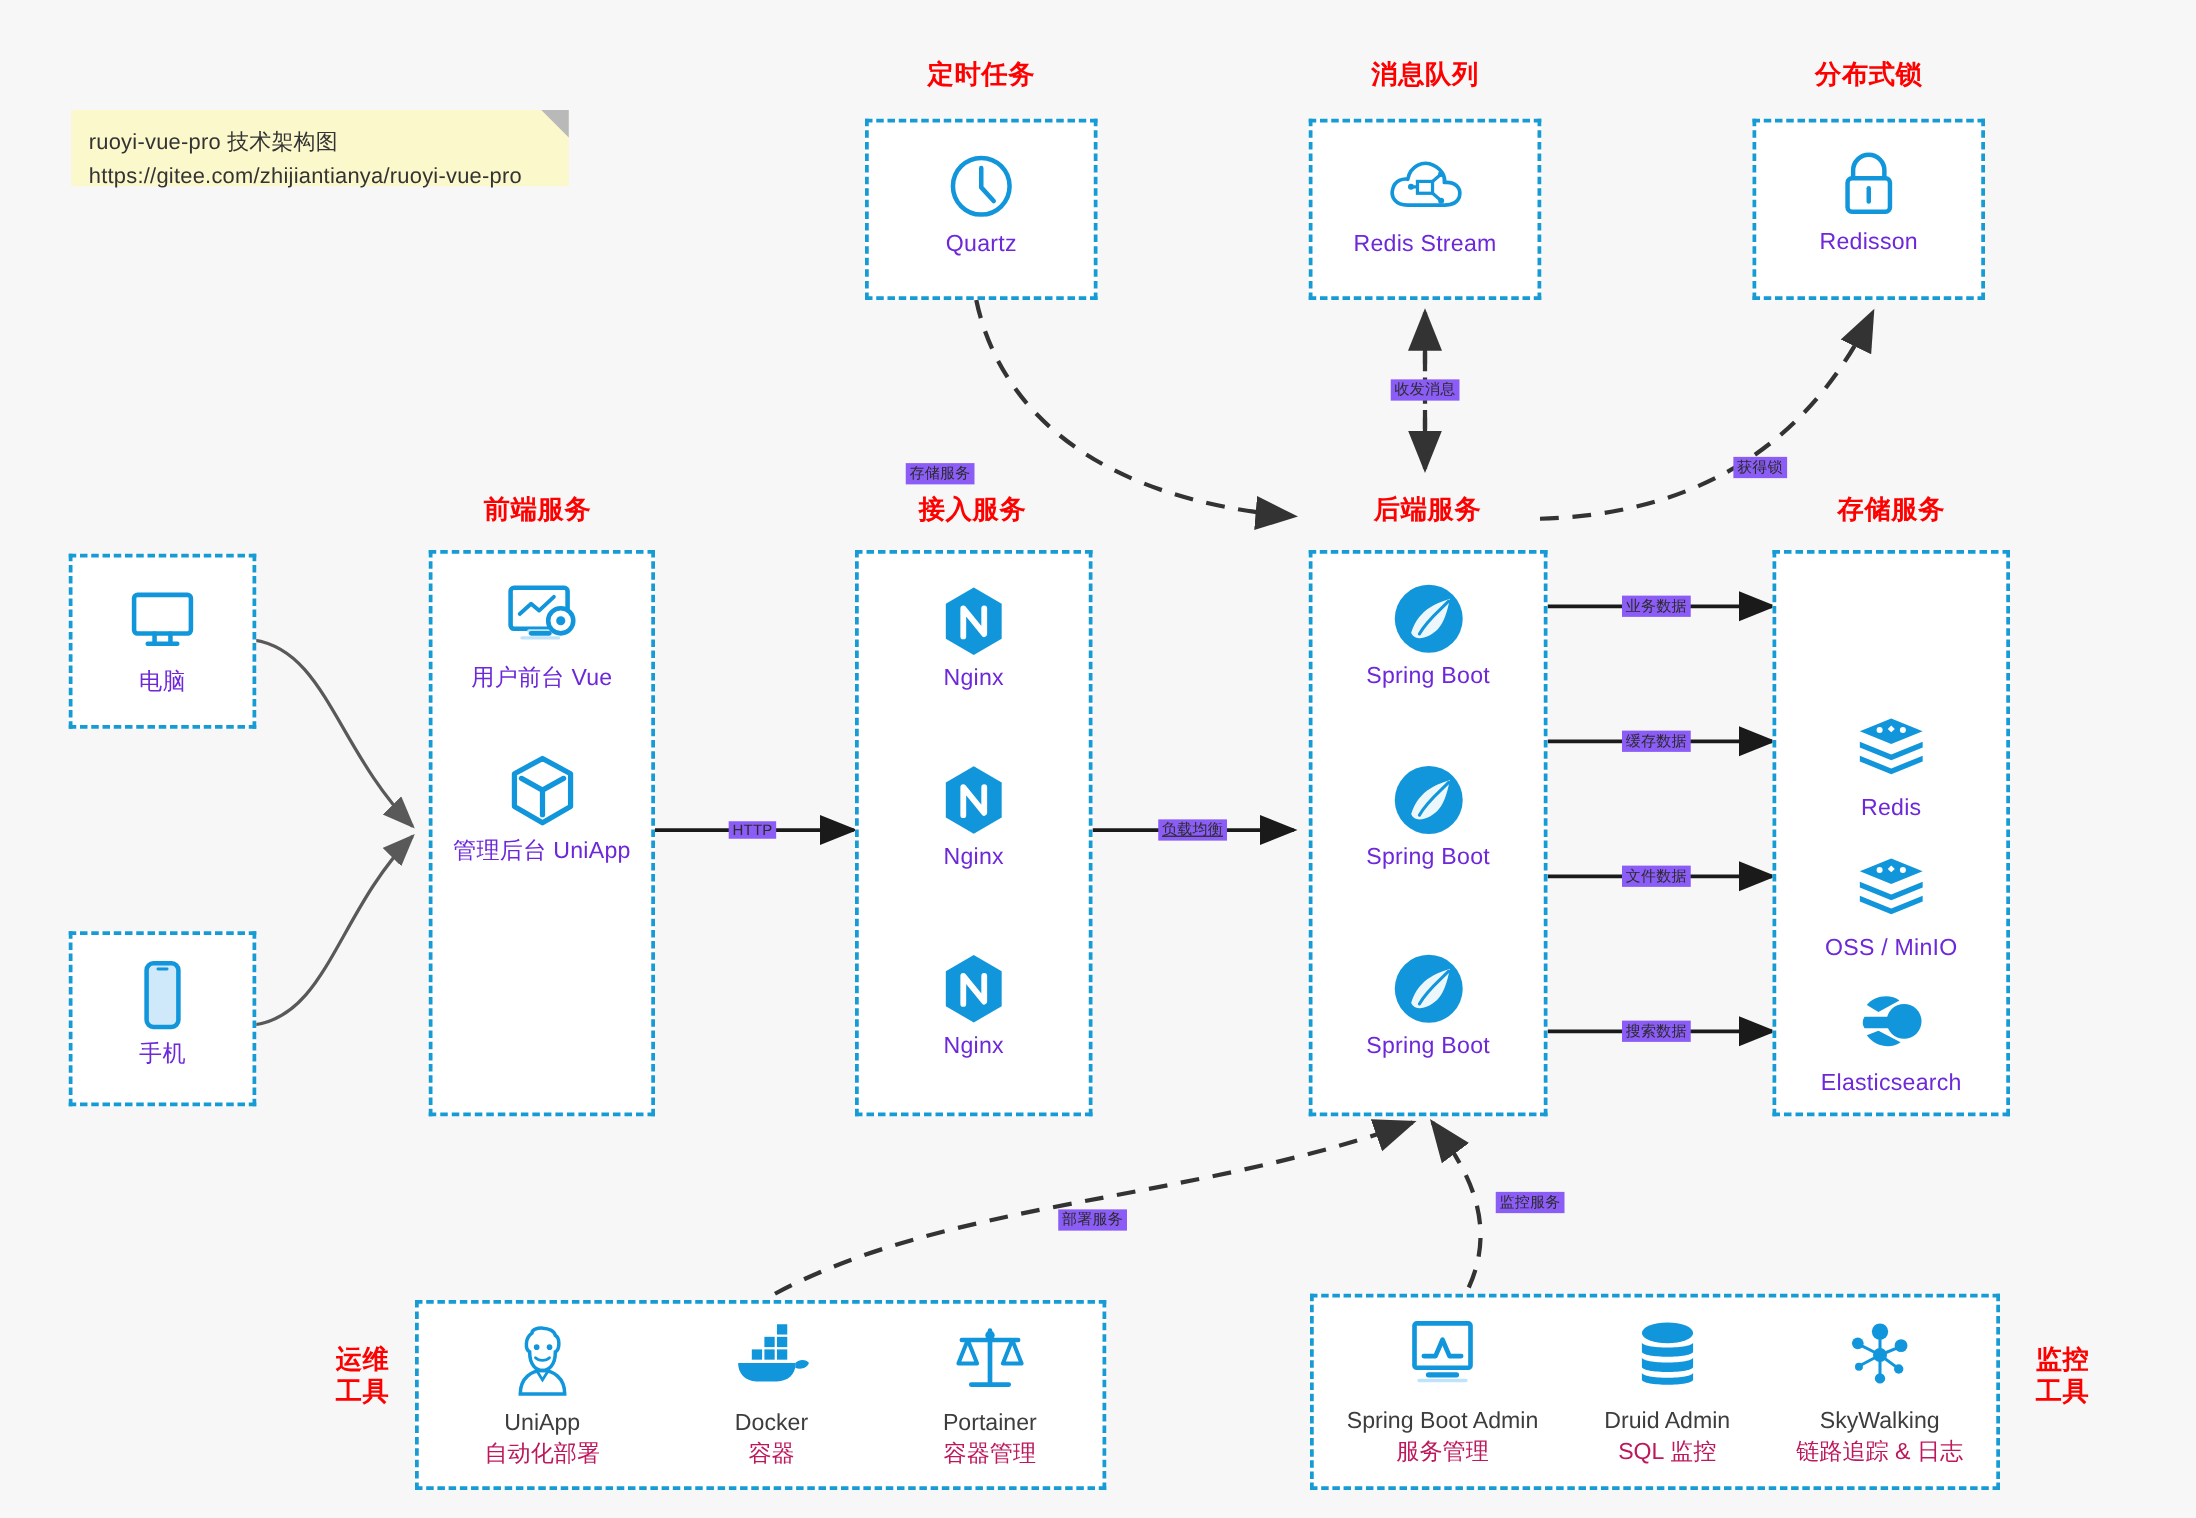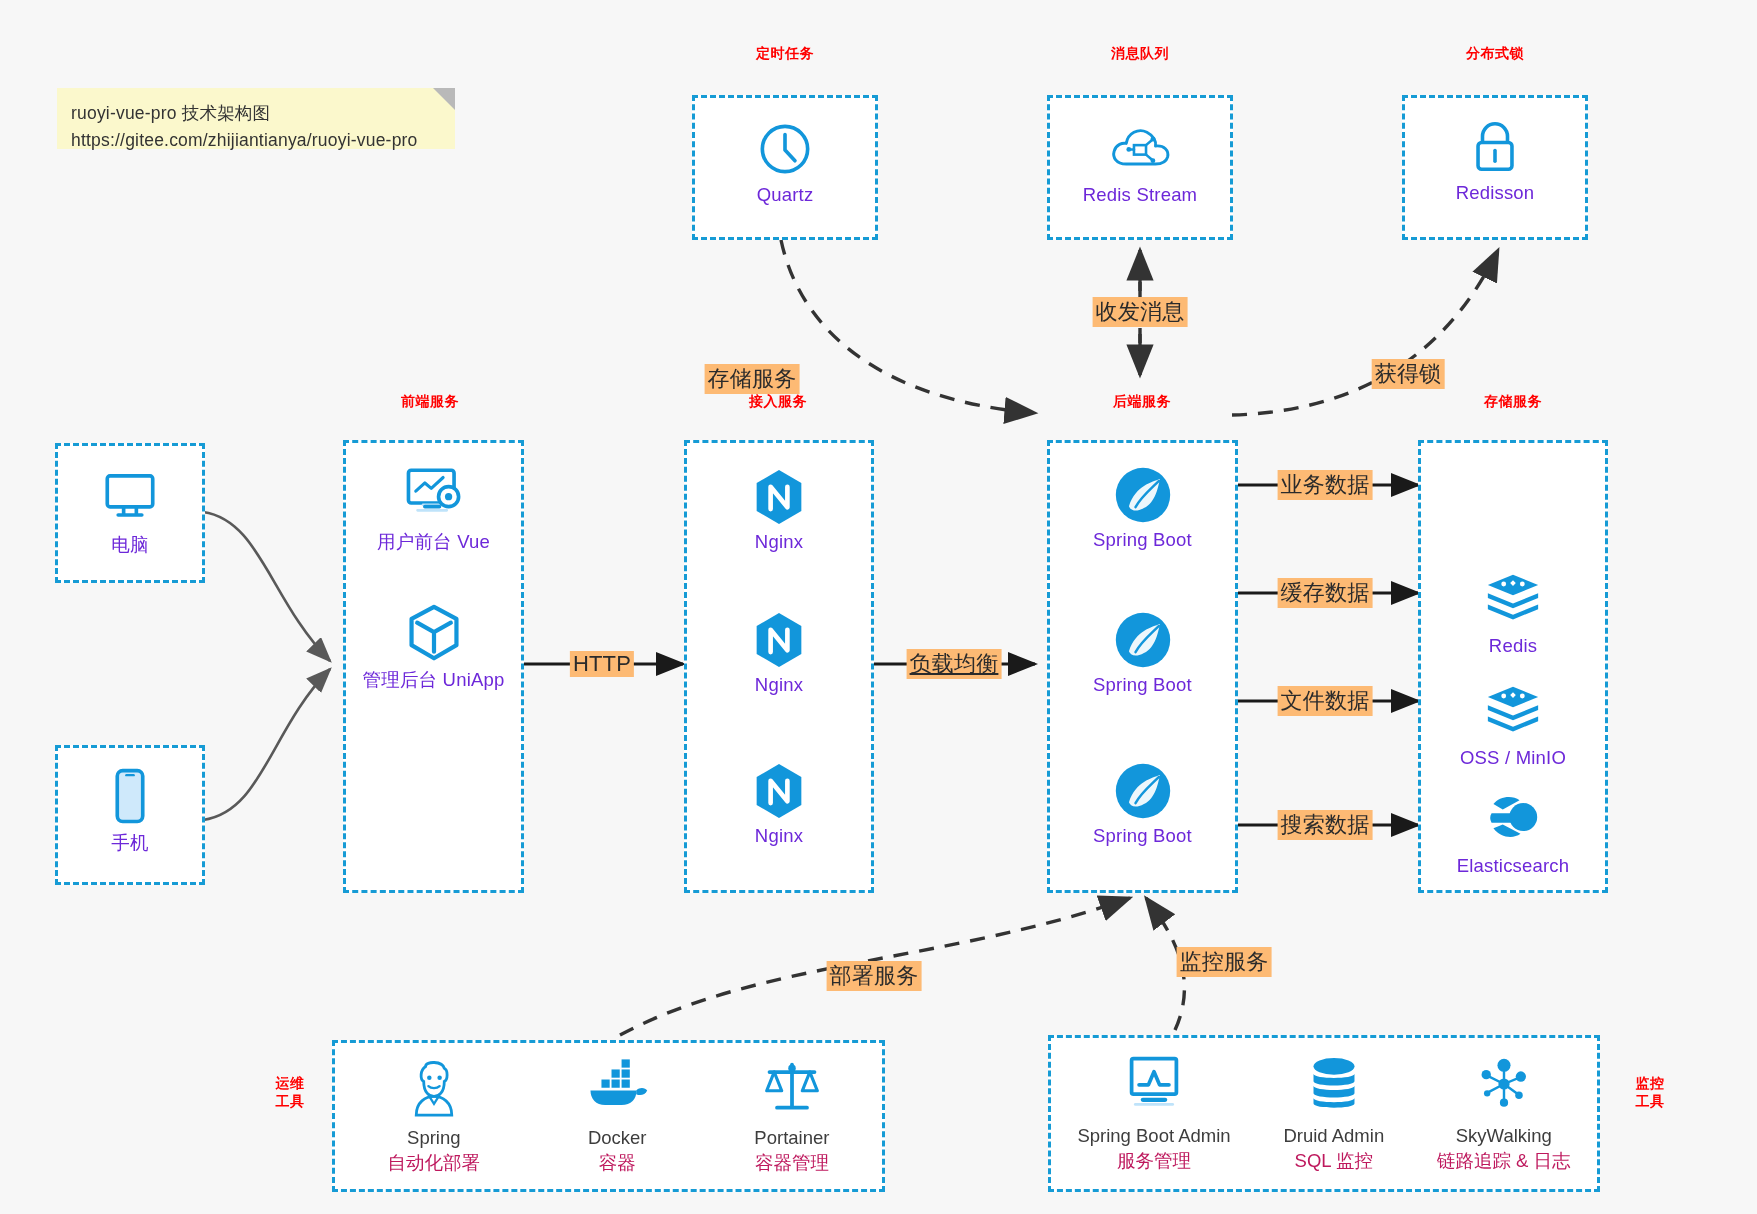--- a/index.html
+++ b/index.html
@@ -54,21 +54,21 @@
   .group {
     position: absolute;
     border: 3px dashed #169bd5;
     background: #ffffff;
     box-sizing: border-box;
   }
   .group-title {
     position: absolute;
     color: #ff0000;
     font-weight: bold;
-    font-size: 14px;
+    font-size: 21px;
     white-space: nowrap;
     text-align: center;
     letter-spacing: .5px;
   }
   .group-title.side {
     line-height: 1.25;
     white-space: pre-line;
   }
 
   
@@ -108,23 +108,23 @@
     font-size: 18.5px; color:#3d3d3d; white-space: nowrap;
   }
   .hnode .sub {
     display:block; margin-top: 1px;
     font-size: 18.5px; color:#be185d; white-space: nowrap;
   }
 
   
   .edge-label {
     position: absolute;
-    font-size: 22px;
+    font-size: 12px;
     color: #2b2b2b;
-    background: #fdba74;
+    background: #8b5cf6;
     padding: 0 3px;
     white-space: nowrap;
     transform: translate(-50%, -50%);
     letter-spacing: .2px;
   }
 </style>
 </head>
 <body>
 
 <div id="canvas">
@@ -392,21 +392,21 @@
         <span class="icon">
           <svg width="58" height="62" viewBox="0 0 62 66">
             <path d="M22 10 C 22 4 40 4 42 12 C 46 14 46 24 42 26 C 42 38 36 42 31 42 C 26 42 20 38 20 26 C 16 24 16 14 22 10 Z" fill="none" stroke="#1296db" stroke-width="3"></path>
             <path d="M12 62 C 12 48 22 42 31 42 C 40 42 50 48 50 62 Z" fill="none" stroke="#1296db" stroke-width="3"></path>
             <path d="M26 42 L31 50 L36 42" fill="none" stroke="#1296db" stroke-width="2.4"></path>
             <circle cx="26" cy="22" r="2.4" fill="#1296db"></circle>
             <circle cx="37" cy="22" r="2.4" fill="#1296db"></circle>
             <path d="M25 31 C 28 34 34 34 37 31" fill="none" stroke="#1296db" stroke-width="2.4" stroke-linecap="round"></path>
           </svg>
         </span>
-        <span class="label">Spring</span>
+        <span class="label">UniApp</span>
         <span class="sub">自动化部署</span>
       </div>
       <div class="hnode">
         <span class="icon">
           <svg width="64" height="56" viewBox="0 0 70 60">
             <g fill="#1296db">
               <rect x="18" y="24" width="9" height="9"></rect>
                 <rect x="29" y="24" width="9" height="9"></rect>
               <rect x="40" y="24" width="9" height="9"></rect>
                 <rect x="29" y="13" width="9" height="9"></rect>

